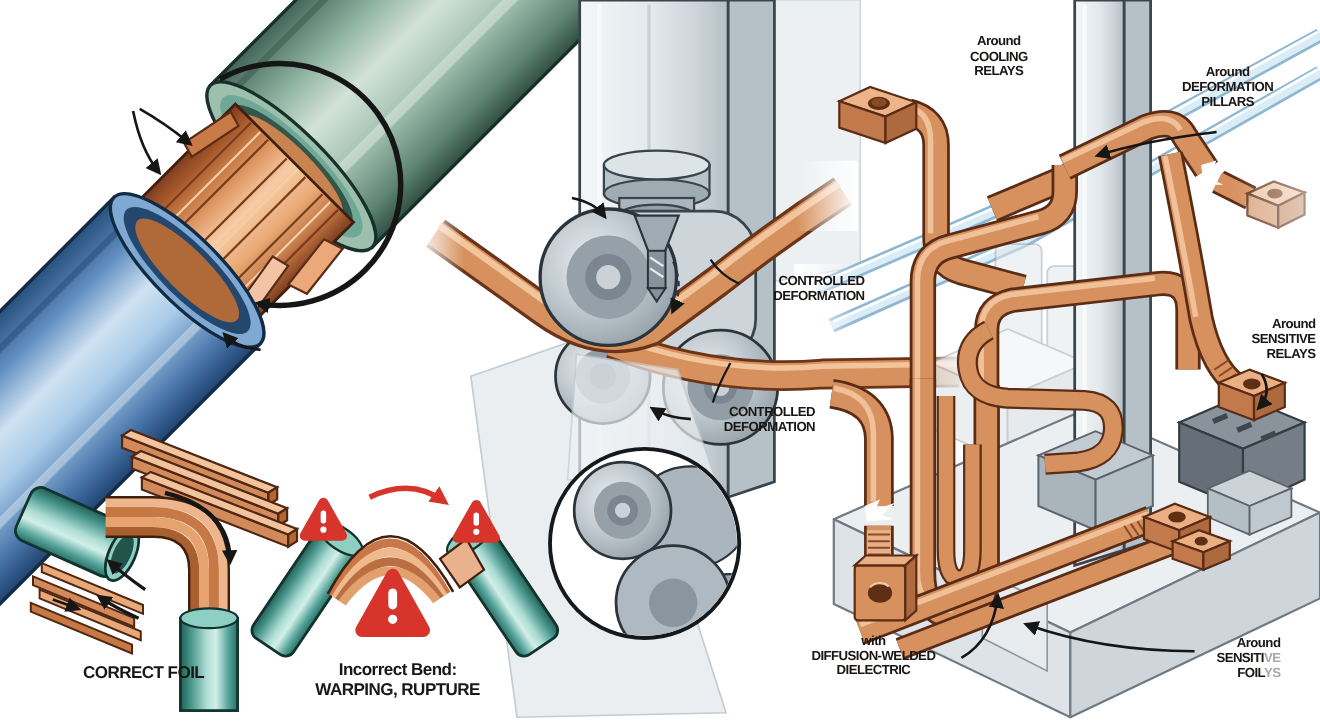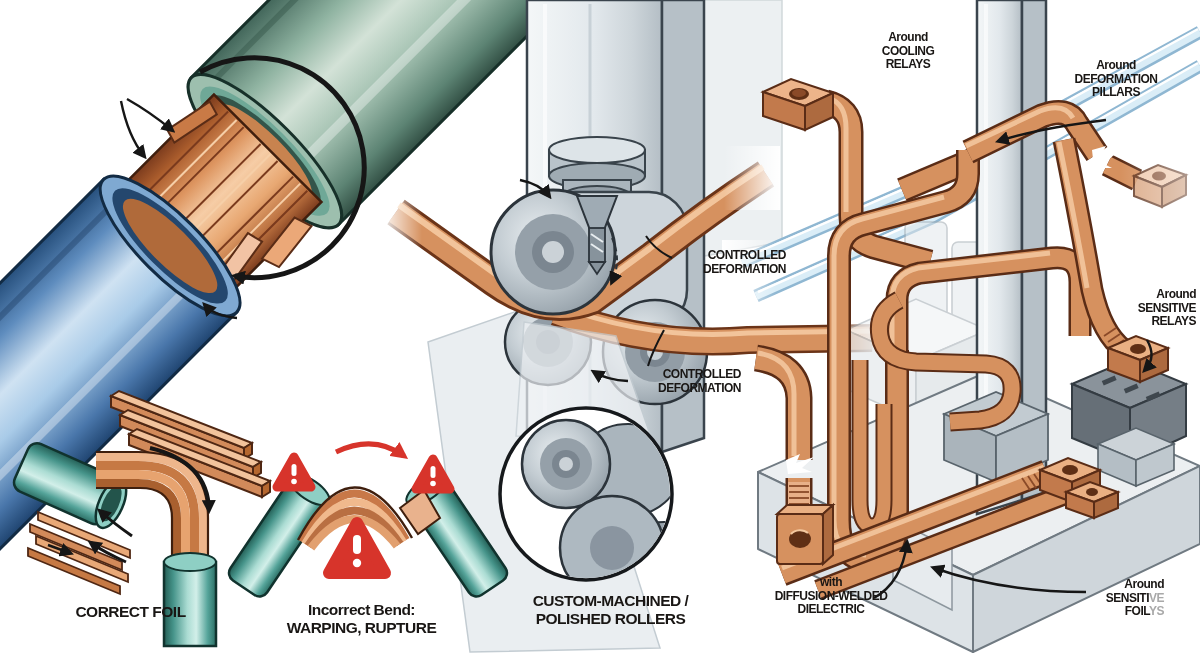--- a/index.html
+++ b/index.html
@@ -463,40 +463,36 @@
   <span class="ln">WARPING, RUPTURE</span>
 </div>
 <div class="lbl al" style="left:676px;top:249px;width:110px">
   <span class="ln">CONTROLLED</span>
   <span class="ln">DEFORMATION</span>
 </div>
 <div class="lbl al" style="left:631px;top:368px;width:110px">
   <span class="ln">CONTROLLED</span>
   <span class="ln">DEFORMATION</span>
 </div>
-<div class="lbl s15" style="left:523px;top:592px;width:175px">
-  <span class="ln">CUSTOM-MACHINED /</span>
-  <span class="ln">POLISHED ROLLERS</span>
-</div>
 <div class="lbl" style="left:858px;top:31px;width:100px">
   <span class="ln">Around</span>
   <span class="ln">COOLING</span>
   <span class="ln">RELAYS</span>
 </div>
 <div class="lbl" style="left:1060px;top:59px;width:112px">
   <span class="ln">Around</span>
   <span class="ln">DEFORMATION</span>
   <span class="ln">PILLARS</span>
 </div>
 <div class="lbl al" style="left:1106px;top:288px;width:90px">
   <span class="ln">Around</span>
   <span class="ln">SENSITIVE</span>
   <span class="ln">RELAYS</span>
 </div>
-<div class="lbl" style="left:745px;top:576px;width:172px">
+<div class="lbl" style="left:708px;top:576px;width:172px">
   <span class="ln">with</span>
   <span class="ln">DIFFUSION-WELDED</span>
   <span class="ln">DIELECTRIC</span>
 </div>
 <div class="lbl ar" style="left:1056px;top:578px;width:108px">
   <span class="ln">Around</span>
   <span class="ln"><span>SENSITI</span><span class="faded">VE</span></span>
   <span class="ln"><span>FOIL</span><span class="faded">YS</span></span>
 </div>
 

